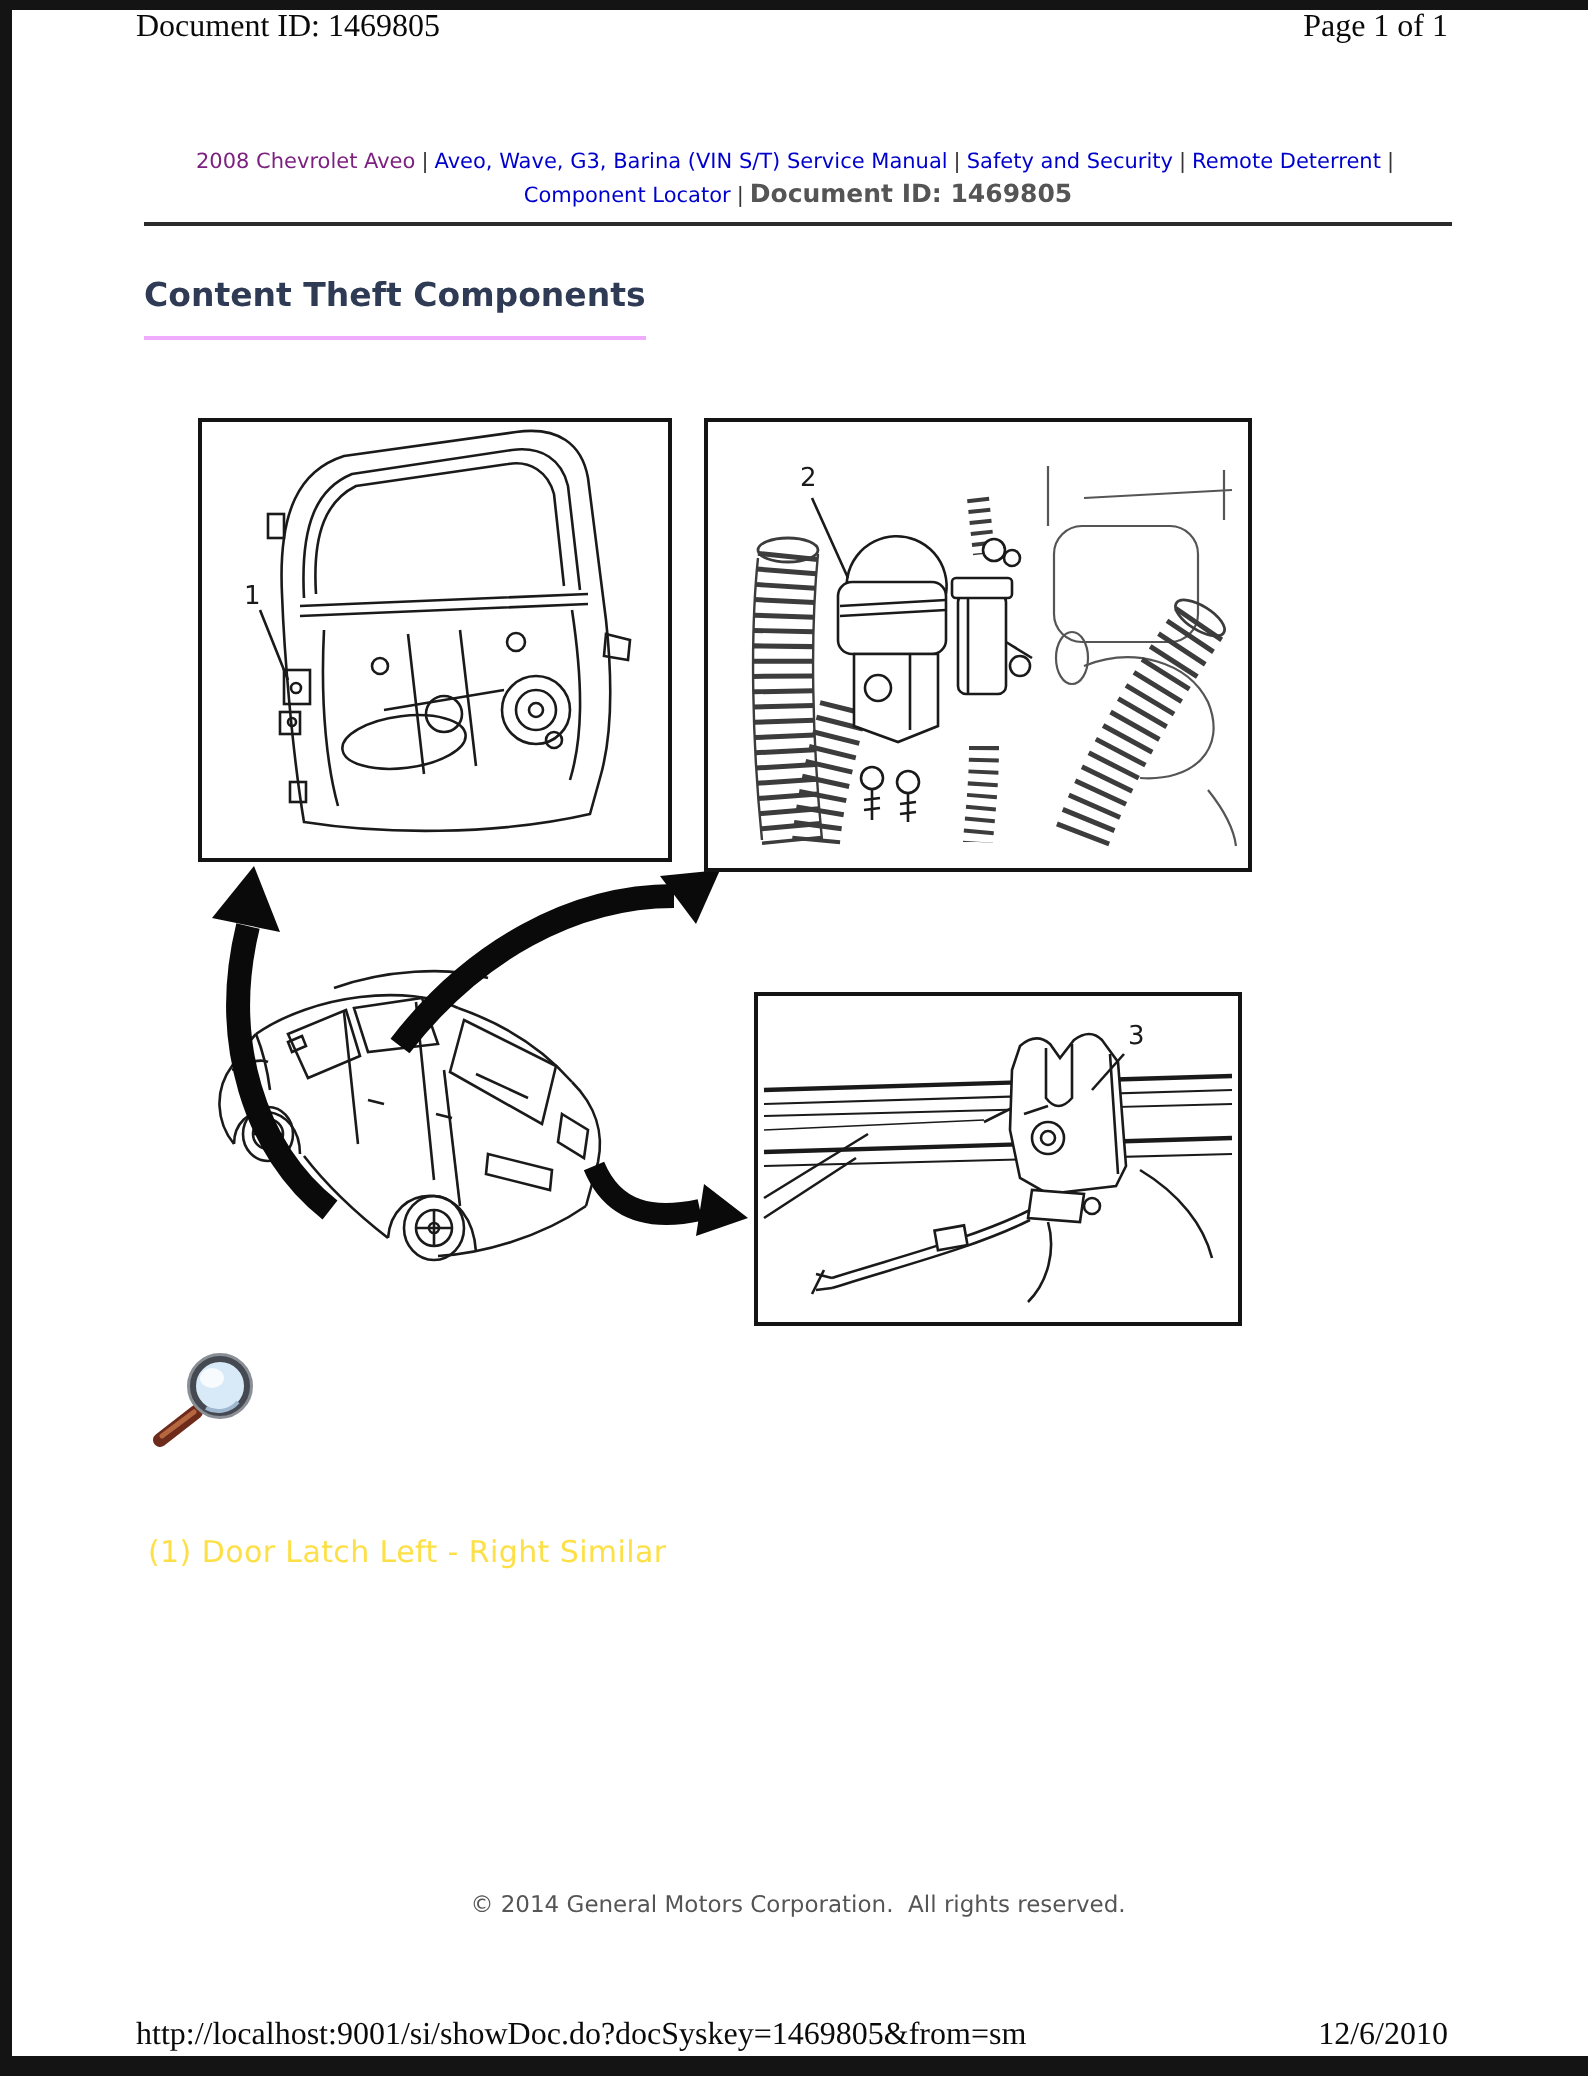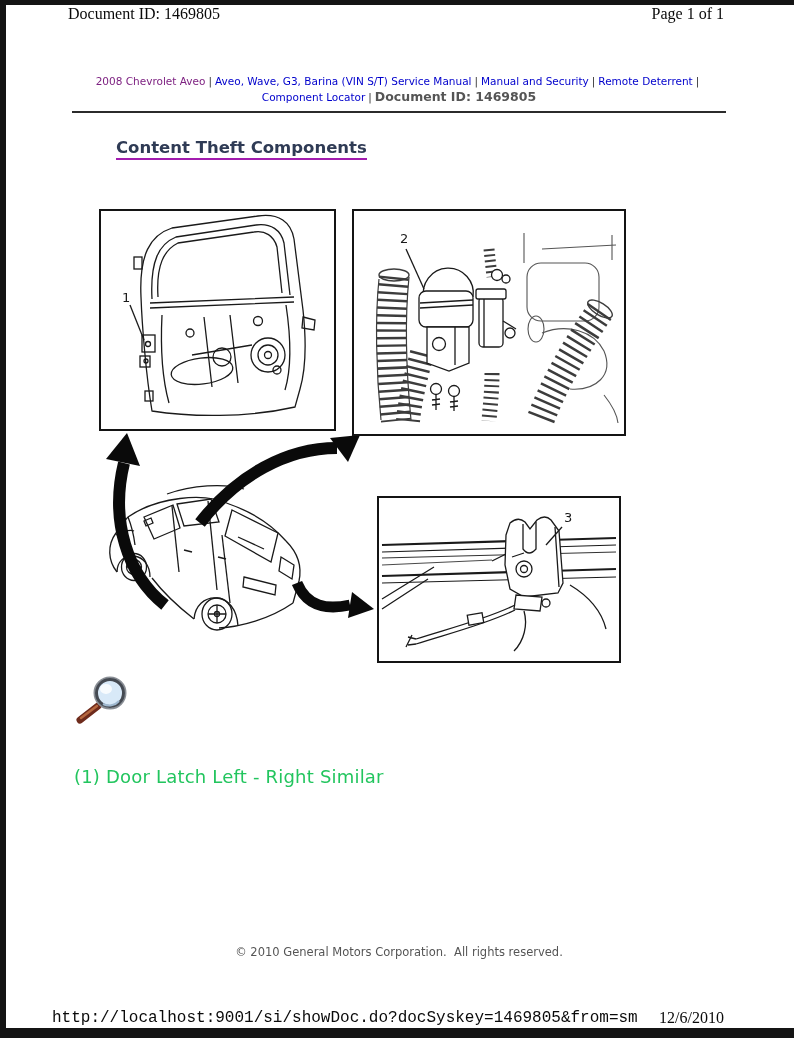--- a/index.html
+++ b/index.html
@@ -30,29 +30,28 @@
   .crumbs a.visited{color:#7d2181;}
   .crumbs .sep{color:#333;padding:0 3px;}
   .crumbs .current{font-weight:bold;font-size:12.5px;color:#555;}
   .rule{
     position:absolute;left:72px;top:111px;width:654px;height:2px;
     background:#2b2b2b;
   }
   .doc-title{
     position:absolute;left:72px;top:127px;
     font-size:16.5px;font-weight:bold;color:#2f3b55;
-    border-bottom:2px solid #a21caf;padding-bottom:1px;
+    border-bottom:2px solid #f0abfc;padding-bottom:11px;
     white-space:nowrap;
-    margin-left:44px;
   }
   .figure-svg{position:absolute;left:72px;top:205px;}
   .mag-svg{position:absolute;left:72px;top:674px;cursor:pointer;}
   .legend{
     position:absolute;left:74px;top:728px;
-    font-size:18px;line-height:19.5px;color:#22c55e;letter-spacing:.2px;
+    font-size:15px;line-height:19.5px;color:#fde047;letter-spacing:.2px;
     white-space:pre;
   }
   .copyright{
     position:absolute;left:72px;top:945px;width:654px;
     text-align:center;font-size:11.5px;color:#555;white-space:pre;
   }
   svg text.callout{
     font-family:"DejaVu Sans",sans-serif;font-size:13px;fill:#1a1a1a;
   }
   .ln{stroke:#1a1a1a;fill:none;stroke-width:1.3;}
@@ -60,21 +59,21 @@
 </head>
 <body>
 
 <div class="page"></div>
 
 <div class="print-serif" style="left:68px;top:5px;">Document ID: 1469805</div>
 <div class="print-serif" style="right:70px;top:5px;text-align:center;">Page 1 of 1</div>
 
 <div class="crumbs">
   <div class="line">
-    <a class="visited">2008 Chevrolet Aveo</a><span class="sep">|</span><a>Aveo, Wave, G3, Barina (VIN S/T) Service Manual</a><span class="sep">|</span><a>Manual and Security</a><span class="sep">|</span><a>Remote Deterrent</a><span class="sep">|</span>
+    <a class="visited">2008 Chevrolet Aveo</a><span class="sep">|</span><a>Aveo, Wave, G3, Barina (VIN S/T) Service Manual</a><span class="sep">|</span><a>Safety and Security</a><span class="sep">|</span><a>Remote Deterrent</a><span class="sep">|</span>
   </div>
   <div class="line">
     <a>Component Locator</a><span class="sep">|</span><span class="current">Document ID: 1469805</span>
   </div>
 </div>
 
 <div class="rule"></div>
 
 <h1 class="doc-title">Content Theft Components</h1>
 
@@ -231,16 +230,16 @@
   <circle cx="38" cy="19" r="15.5" fill="none" stroke="#8a8f96" stroke-width="2"></circle>
   <circle cx="38" cy="19" r="13.5" fill="#d8e9f8" stroke="#454a52" stroke-width="3"></circle>
   <ellipse cx="34" cy="15" rx="6" ry="5" fill="#fdfeff" opacity="0.85"></ellipse>
   <path d="M47,27 A13,13 0 0 1 31,30" fill="none" stroke="#9fb8cf" stroke-width="2"></path>
 </svg>
 
 <div class="legend">
   <div>(1) Door Latch Left - Right Similar</div>
 </div>
 
-<div class="copyright">© 2010 General Motors Corporation.  All rights reserved.</div>
-
-<div class="print-serif" style="left:52px;top:1009px;font-family:Liberation Mono, monospace;">http://localhost:9001/si/showDoc.do?docSyskey=1469805&amp;from=sm</div>
+<div class="copyright">© 2014 General Motors Corporation.  All rights reserved.</div>
+
+<div class="print-serif" style="left:68px;top:1009px;">http://localhost:9001/si/showDoc.do?docSyskey=1469805&amp;from=sm</div>
 <div class="print-serif" style="right:70px;top:1009px;">12/6/2010</div>
 
 </body></html>

